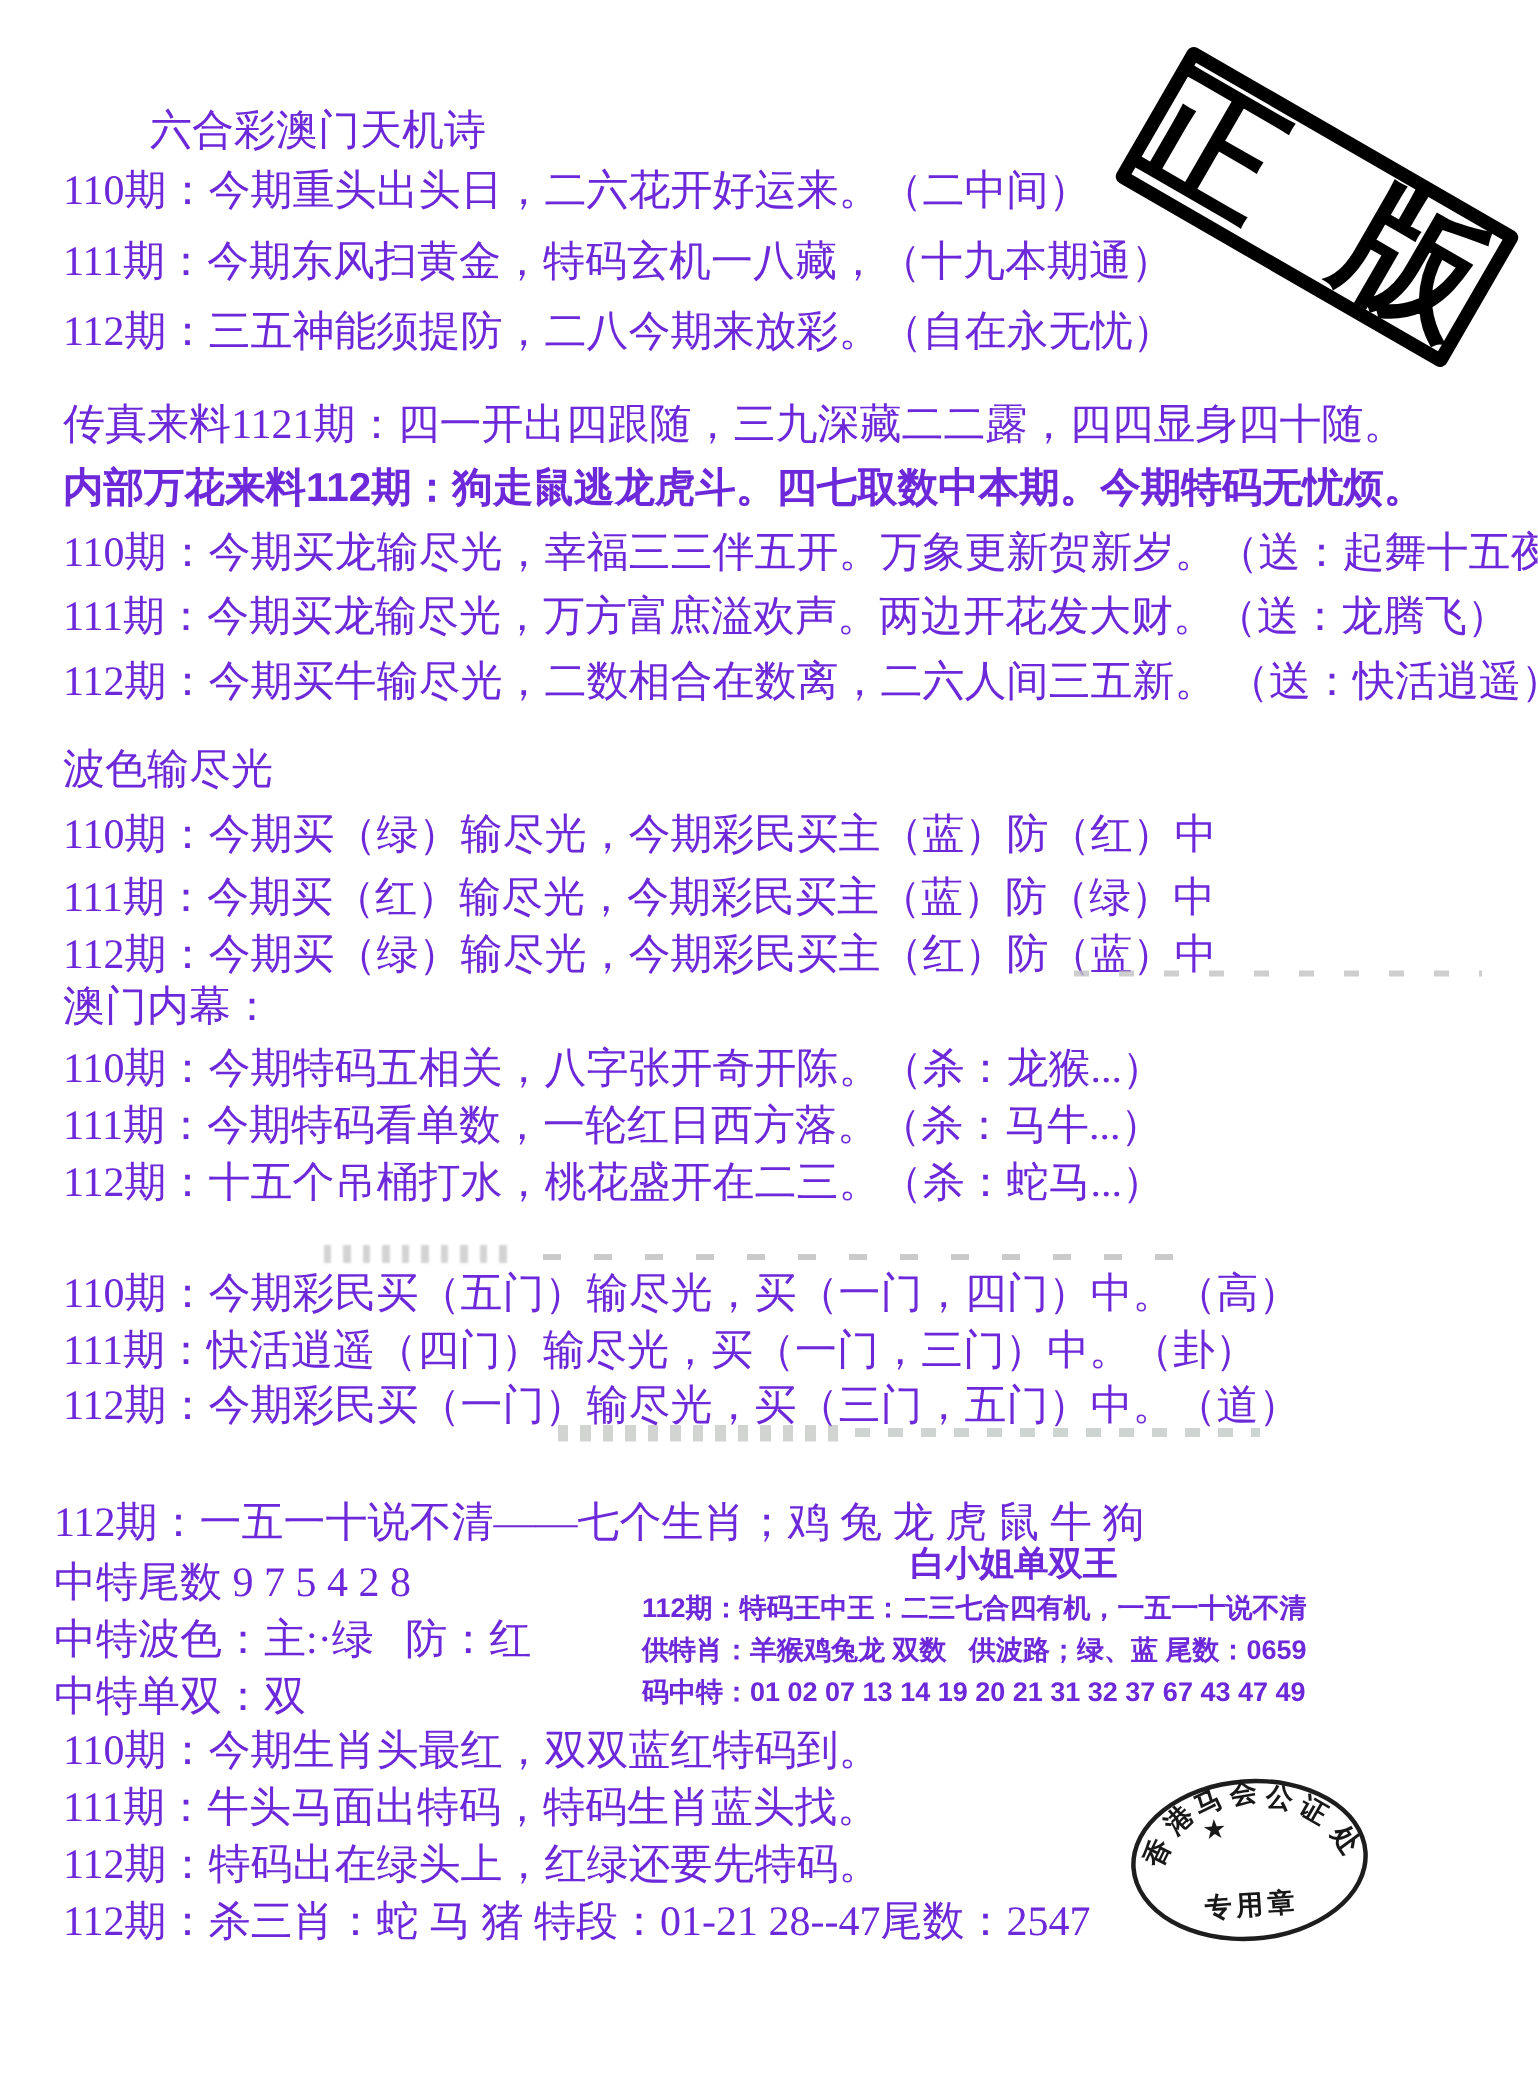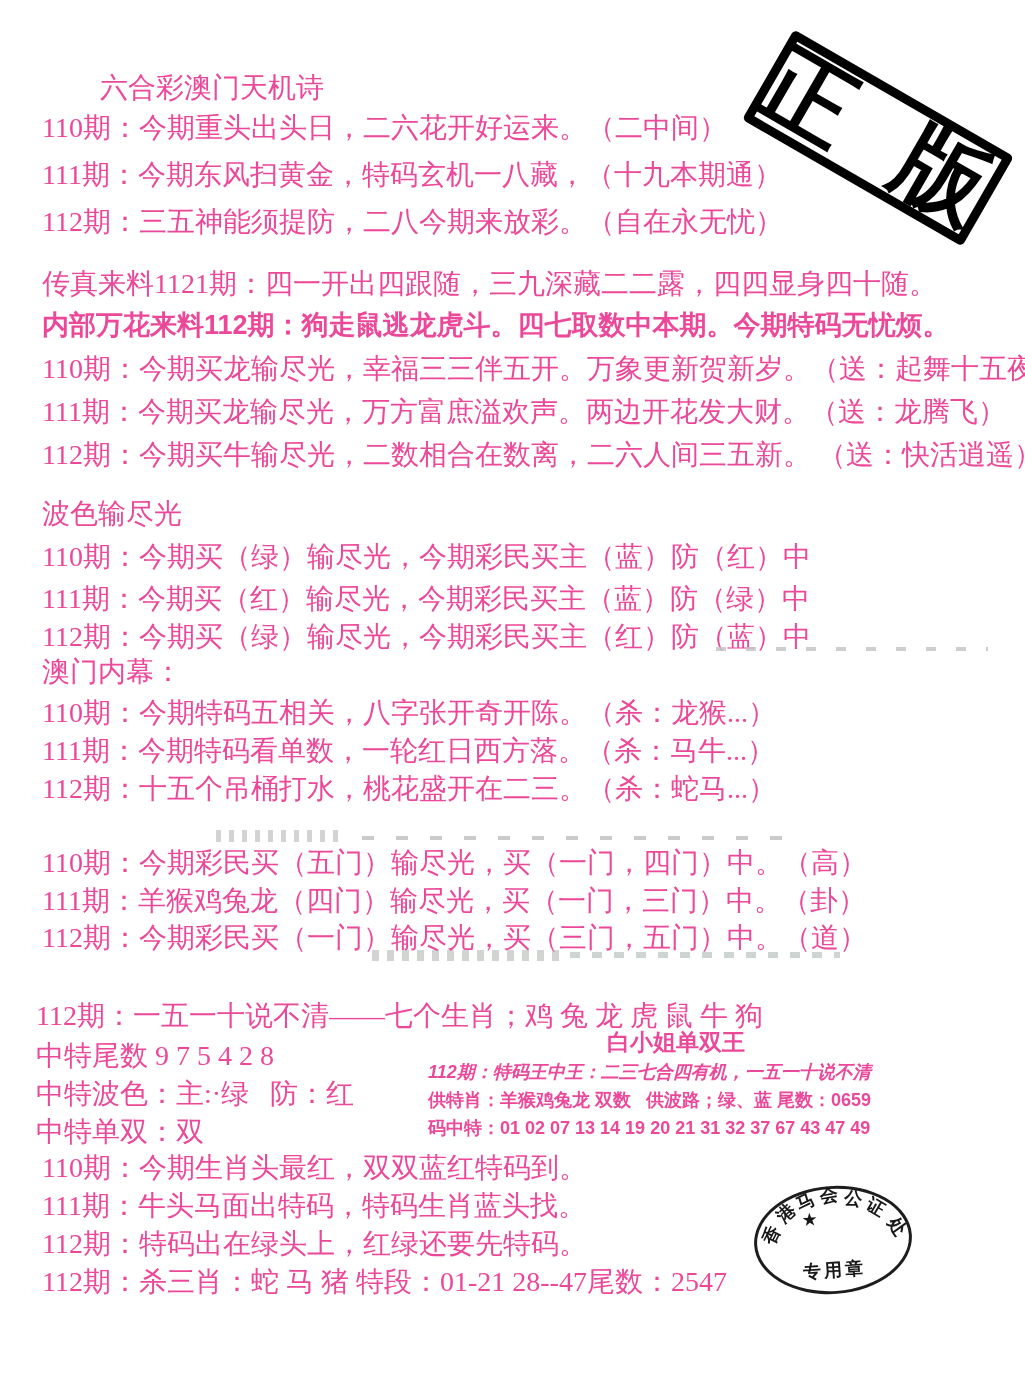--- a/index.html
+++ b/index.html
@@ -1,20 +1,20 @@
 <!DOCTYPE html>
 <html><head>
 <meta charset="utf-8">
 <style>
   html,body{margin:0;padding:0;}
   body{
     width:1025px;height:1388px;background:#ffffff;position:relative;overflow:hidden;
     font-family:"Liberation Serif","DejaVu Serif",serif;color:#141414;
   }
-  .ln{position:absolute;white-space:pre;font-size:28px;line-height:1.15;color:#ec4899;}
+  .ln{position:absolute;white-space:pre;font-size:28px;line-height:1.15;color:#6d28d9;}
   .hei{font-family:"Liberation Sans","DejaVu Sans",sans-serif;font-weight:700;}
   .boldline{font-family:"Liberation Sans","DejaVu Sans",sans-serif;font-weight:700;font-size:27px;}
   .small{font-size:18px;}
   .boxtitle{font-size:23px;}
 
   
   .zb-stamp{
     position:absolute;left:751px;top:86px;width:236px;height:86px;
     border:9px solid #000;border-radius:5px;transform:rotate(30deg);
     display:flex;align-items:center;justify-content:center;background:transparent;
@@ -76,30 +76,30 @@
   <div class="ln" style="left:42px;top:541px;">110期：今期买（绿）输尽光，今期彩民买主（蓝）防（红）中</div>
   <div class="ln" style="left:42px;top:583px;">111期：今期买（红）输尽光，今期彩民买主（蓝）防（绿）中</div>
   <div class="ln" style="left:42px;top:621px;">112期：今期买（绿）输尽光，今期彩民买主（红）防（蓝）中</div>
 
   <div class="ln" style="left:42px;top:656px;">澳门内幕：</div>
   <div class="ln" style="left:42px;top:697px;">110期：今期特码五相关，八字张开奇开陈。（杀：龙猴...）</div>
   <div class="ln" style="left:42px;top:735px;text-align:center;">111期：今期特码看单数，一轮红日西方落。（杀：马牛...）</div>
   <div class="ln" style="left:42px;top:773px;">112期：十五个吊桶打水，桃花盛开在二三。（杀：蛇马...）</div>
 
   <div class="ln" style="left:42px;top:847px;">110期：今期彩民买（五门）输尽光，买（一门，四门）中。（高）</div>
-  <div class="ln" style="left:42px;top:885px;">111期：羊猴鸡兔龙（四门）输尽光，买（一门，三门）中。（卦）</div>
+  <div class="ln" style="left:42px;top:885px;">111期：快活逍遥（四门）输尽光，买（一门，三门）中。（卦）</div>
   <div class="ln" style="left:42px;top:922px;">112期：今期彩民买（一门）输尽光，买（三门，五门）中。（道）</div>
 
   <div class="ln" style="left:36px;top:1000px;">112期：一五一十说不清——七个生肖；鸡 兔 龙 虎 鼠 牛 狗</div>
   <div class="ln" style="left:36px;top:1040px;">中特尾数 9 7 5 4 2 8</div>
   <div class="ln" style="left:36px;top:1078px;">中特波色：主:·绿   防：红</div>
   <div class="ln" style="left:36px;top:1116px;text-align:center;">中特单双：双</div>
 
   <div class="ln hei boxtitle" style="left:607px;top:1029px;">白小姐单双王</div>
-  <div class="ln hei small" style="left:428px;top:1062px;font-style:italic;">112期：特码王中王：二三七合四有机，一五一十说不清</div>
+  <div class="ln hei small" style="left:428px;top:1062px;">112期：特码王中王：二三七合四有机，一五一十说不清</div>
   <div class="ln hei small" style="left:428px;top:1090px;">供特肖：羊猴鸡兔龙 双数   供波路；绿、蓝 尾数：0659</div>
   <div class="ln hei small" style="left:428px;top:1118px;">码中特：01 02 07 13 14 19 20 21 31 32 37 67 43 47 49</div>
 
   <div class="ln" style="left:42px;top:1152px;">110期：今期生肖头最红，双双蓝红特码到。</div>
   <div class="ln" style="left:42px;top:1190px;">111期：牛头马面出特码，特码生肖蓝头找。</div>
   <div class="ln" style="left:42px;top:1228px;text-align:center;">112期：特码出在绿头上，红绿还要先特码。</div>
   <div class="ln" style="left:42px;top:1266px;">112期：杀三肖：蛇 马 猪 特段：01-21 28--47尾数：2547</div>
 
   <div class="zb-stamp">
     <span class="zb-text">正 版</span>

